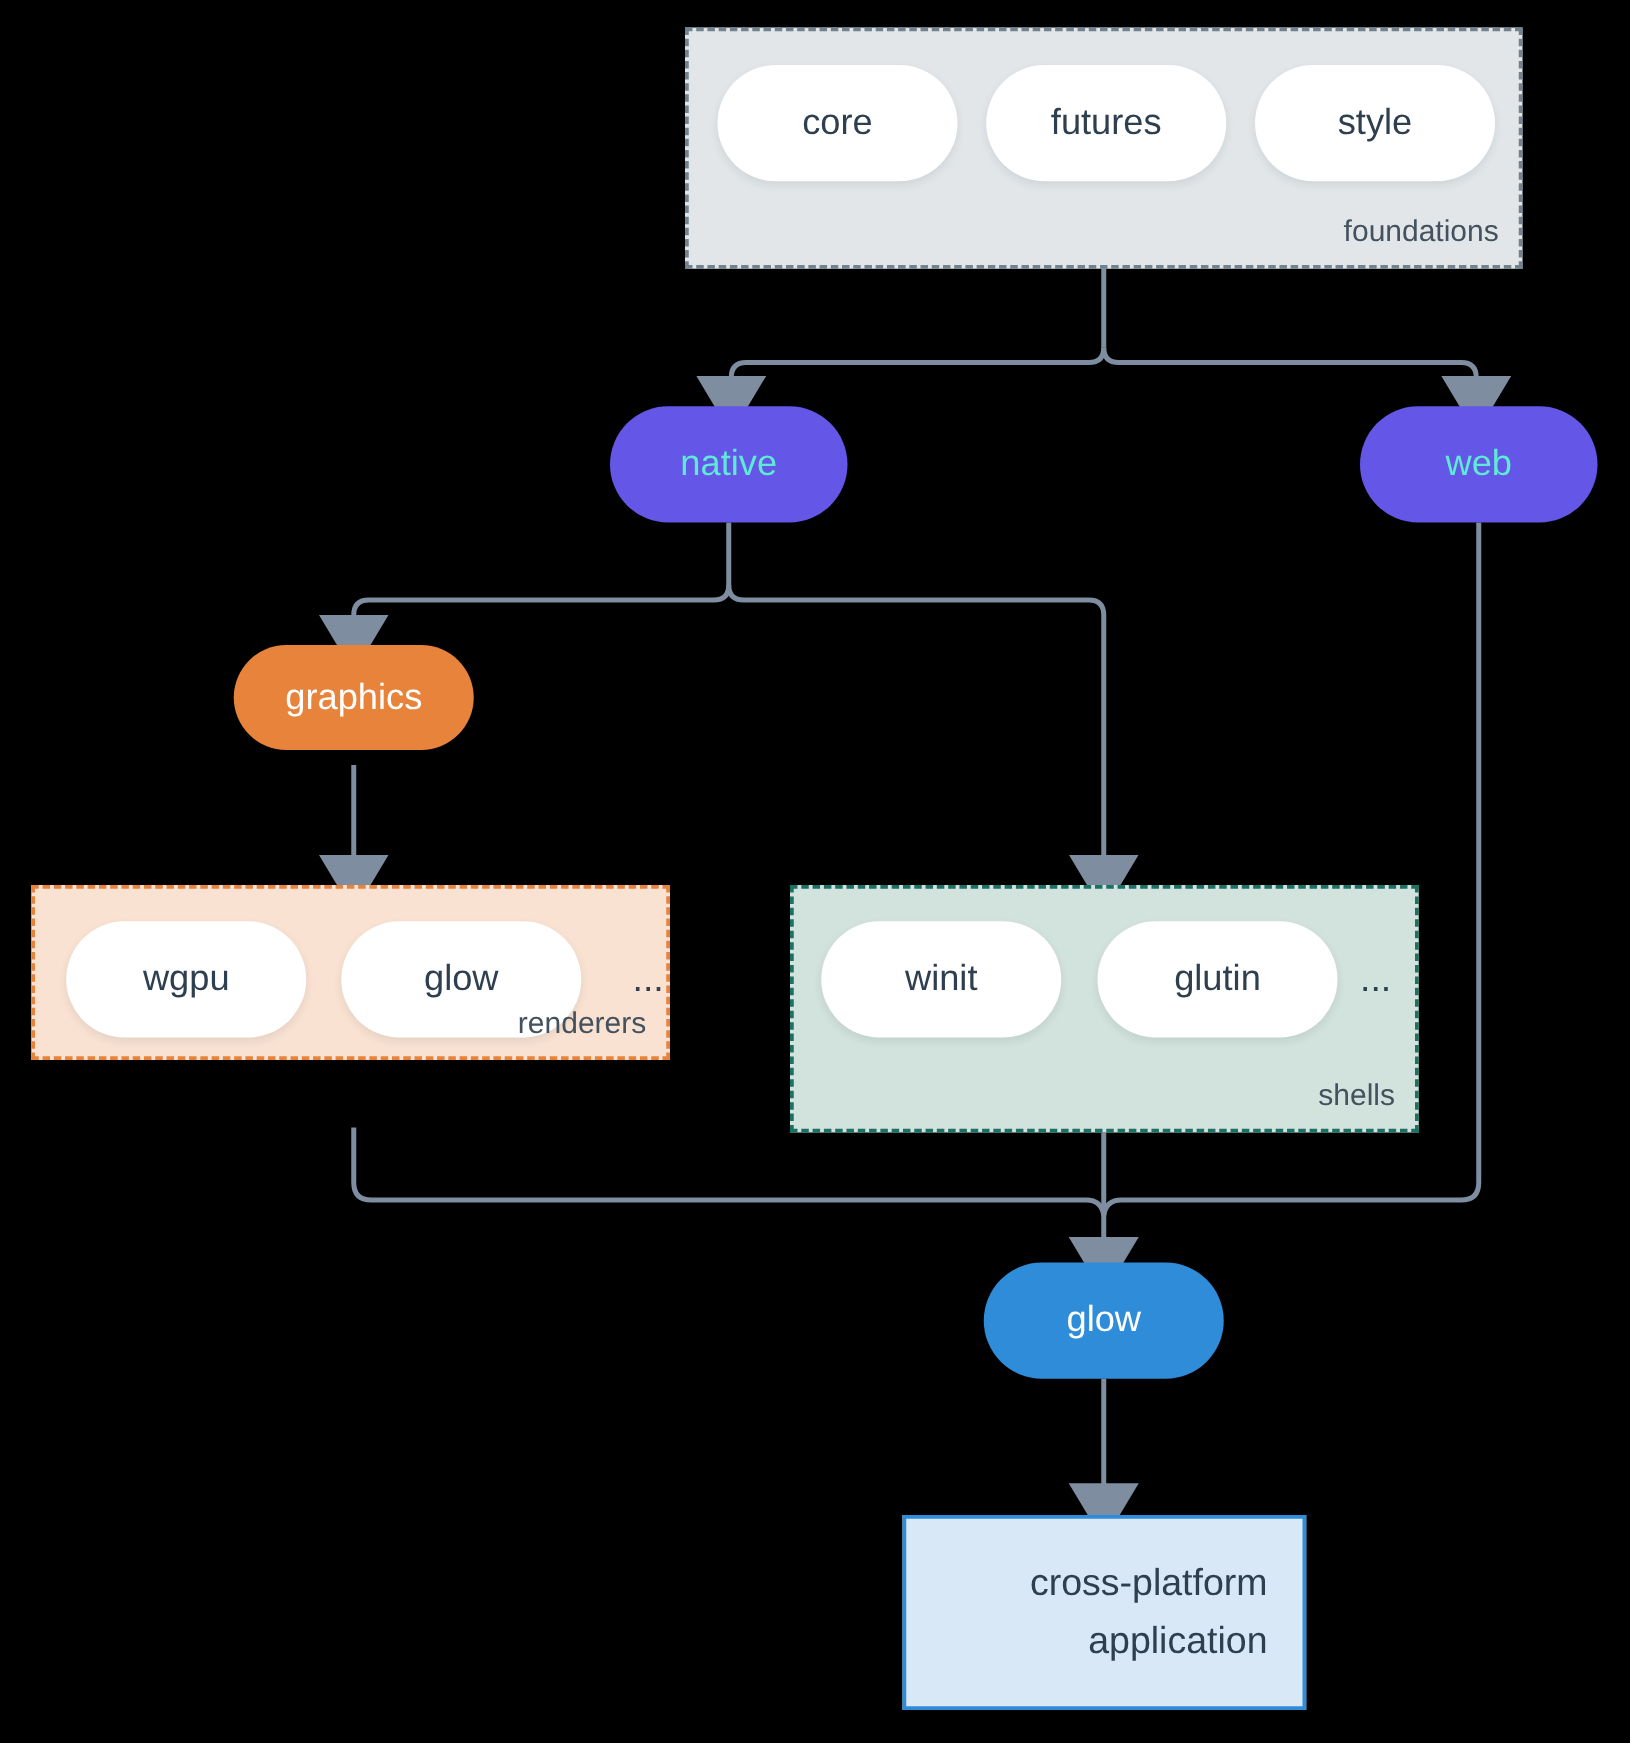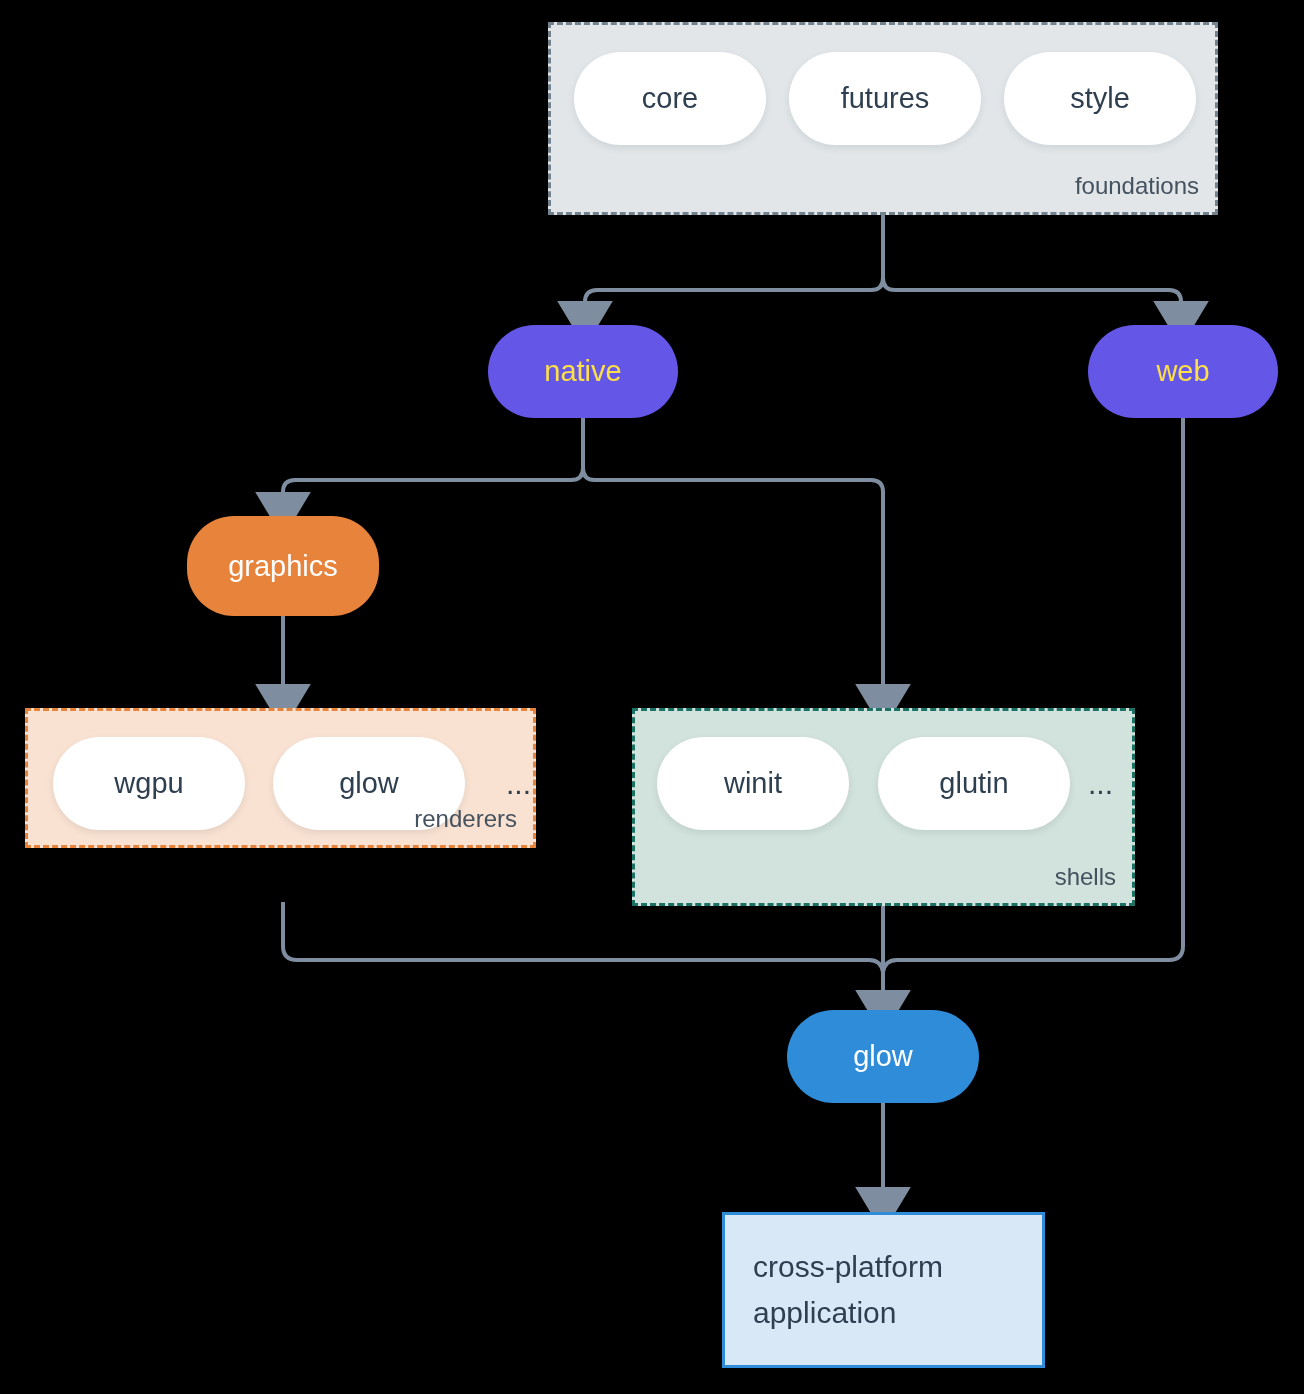--- a/index.html
+++ b/index.html
@@ -62,27 +62,27 @@
     align-items: center;
     justify-content: center;
     font-size: 29px;
     box-sizing: border-box;
   }
   .pill-white {
     background: var(--pill-fill);
     color: var(--pill-text);
     box-shadow: 0 3px 7px rgba(40,55,70,0.10);
   }
-  .pill-purple { background: var(--purple); color: #fde047; }
+  .pill-purple { background: var(--purple); color: #5eead4; }
   .pill-orange { background: var(--orange); color: #ffffff; }
   .pill-blue   { background: var(--blue);   color: #ffffff; }
 
   .node-native { left: 488px; top: 325px; width: 190px; }
   .node-web    { left: 1088px; top: 325px; width: 190px; }
-  .node-graphics { left: 187px; top: 516px; height: 100px; }
+  .node-graphics { left: 187px; top: 516px; height: 84px; }
   .node-iced   { left: 787px; top: 1010px; }
 
   .ellipsis {
     position: absolute;
     font-size: 30px;
     color: var(--pill-text);
     top: 56px;
     line-height: 93px;
     height: 93px;
   }
@@ -92,21 +92,21 @@
   .app-box {
     position: absolute;
     left: 722px; top: 1212px;
     width: 323px; height: 156px;
     box-sizing: border-box;
     background: var(--app-fill);
     border: 3px solid var(--app-border);
     display: flex;
     align-items: center;
     justify-content: center;
-    text-align: left;
+    text-align: right;
     font-size: 30px;
     line-height: 1.55;
     color: var(--pill-text);
     padding: 0 28px;
   }
 </style>
 </head>
 <body>
 
 <div class="canvas">

